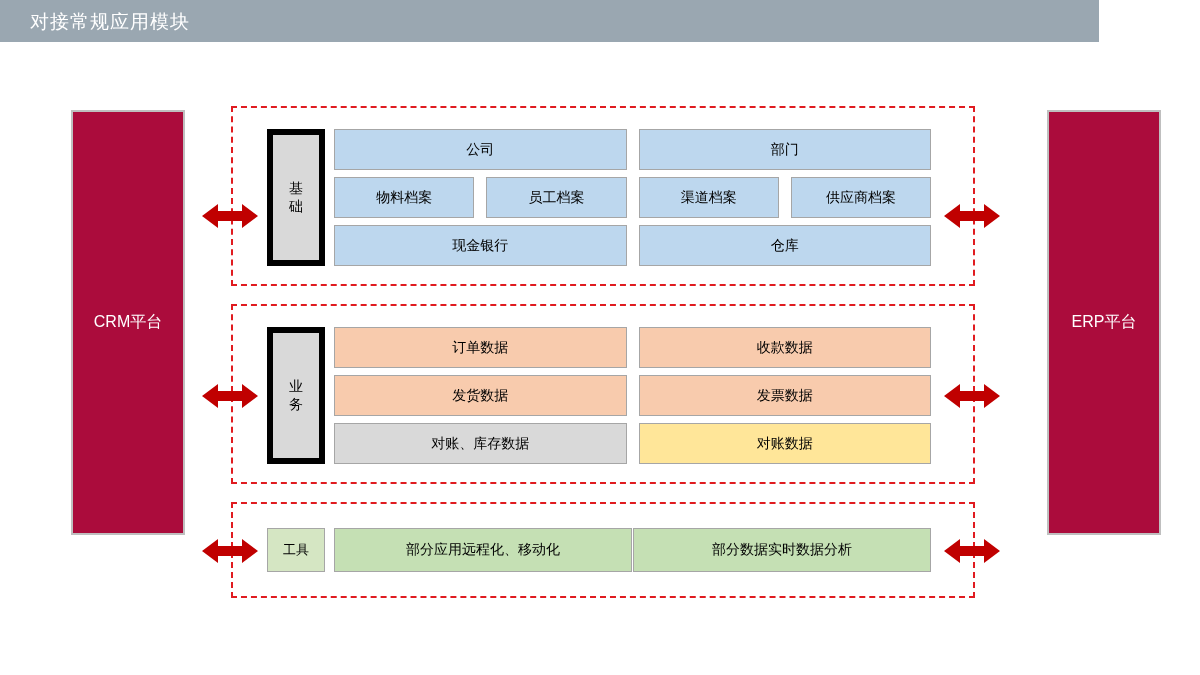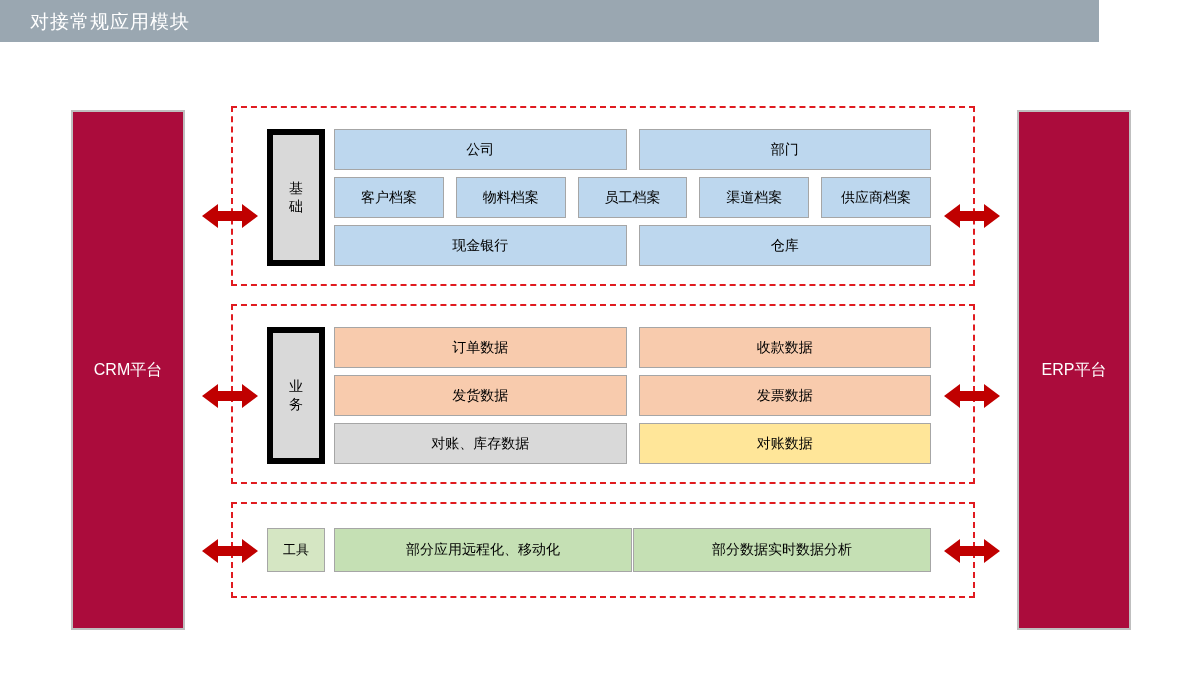--- a/index.html
+++ b/index.html
@@ -32,35 +32,35 @@
     color: #ffffff;
     letter-spacing: 1px;
     white-space: nowrap;
   }
 
   
   .platform {
     position: absolute;
     top: 110px;
     width: 114px;
-    height: 520px;
+    height: 425px;
     background: #ab0c3c;
     border: 2px solid #bfbfbf;
     box-sizing: border-box;
     display: flex;
     align-items: center;
     justify-content: center;
   }
   .platform-label {
     color: #ffffff;
     font-size: 16px;
     white-space: nowrap;
   }
   #platform-left  { left: 71px; }
-  #platform-right { left: 1017px; }
+  #platform-right { left: 1047px; }
 
   
   .group {
     position: absolute;
     left: 231px;
     width: 744px;
     border: 2px dashed #e01b20;
     box-sizing: border-box;
   }
   #group-basic    { top: 106px; height: 180px; }
@@ -171,21 +171,20 @@
 
 <div class="group" id="group-basic">
   <div class="group-inner">
     <div class="cat-box vertical-text">基础</div>
     <div class="rows">
       <div class="row">
         <div class="cell blue">公司</div>
         <div class="cell blue">部门</div>
       </div>
       <div class="row">
-        <div class="cell blue">客户档案</div>
         <div class="cell blue">物料档案</div>
         <div class="cell blue">员工档案</div>
         <div class="cell blue">渠道档案</div>
         <div class="cell blue">供应商档案</div>
       </div>
       <div class="row">
         <div class="cell blue">现金银行</div>
         <div class="cell blue">仓库</div>
       </div>
     </div>

